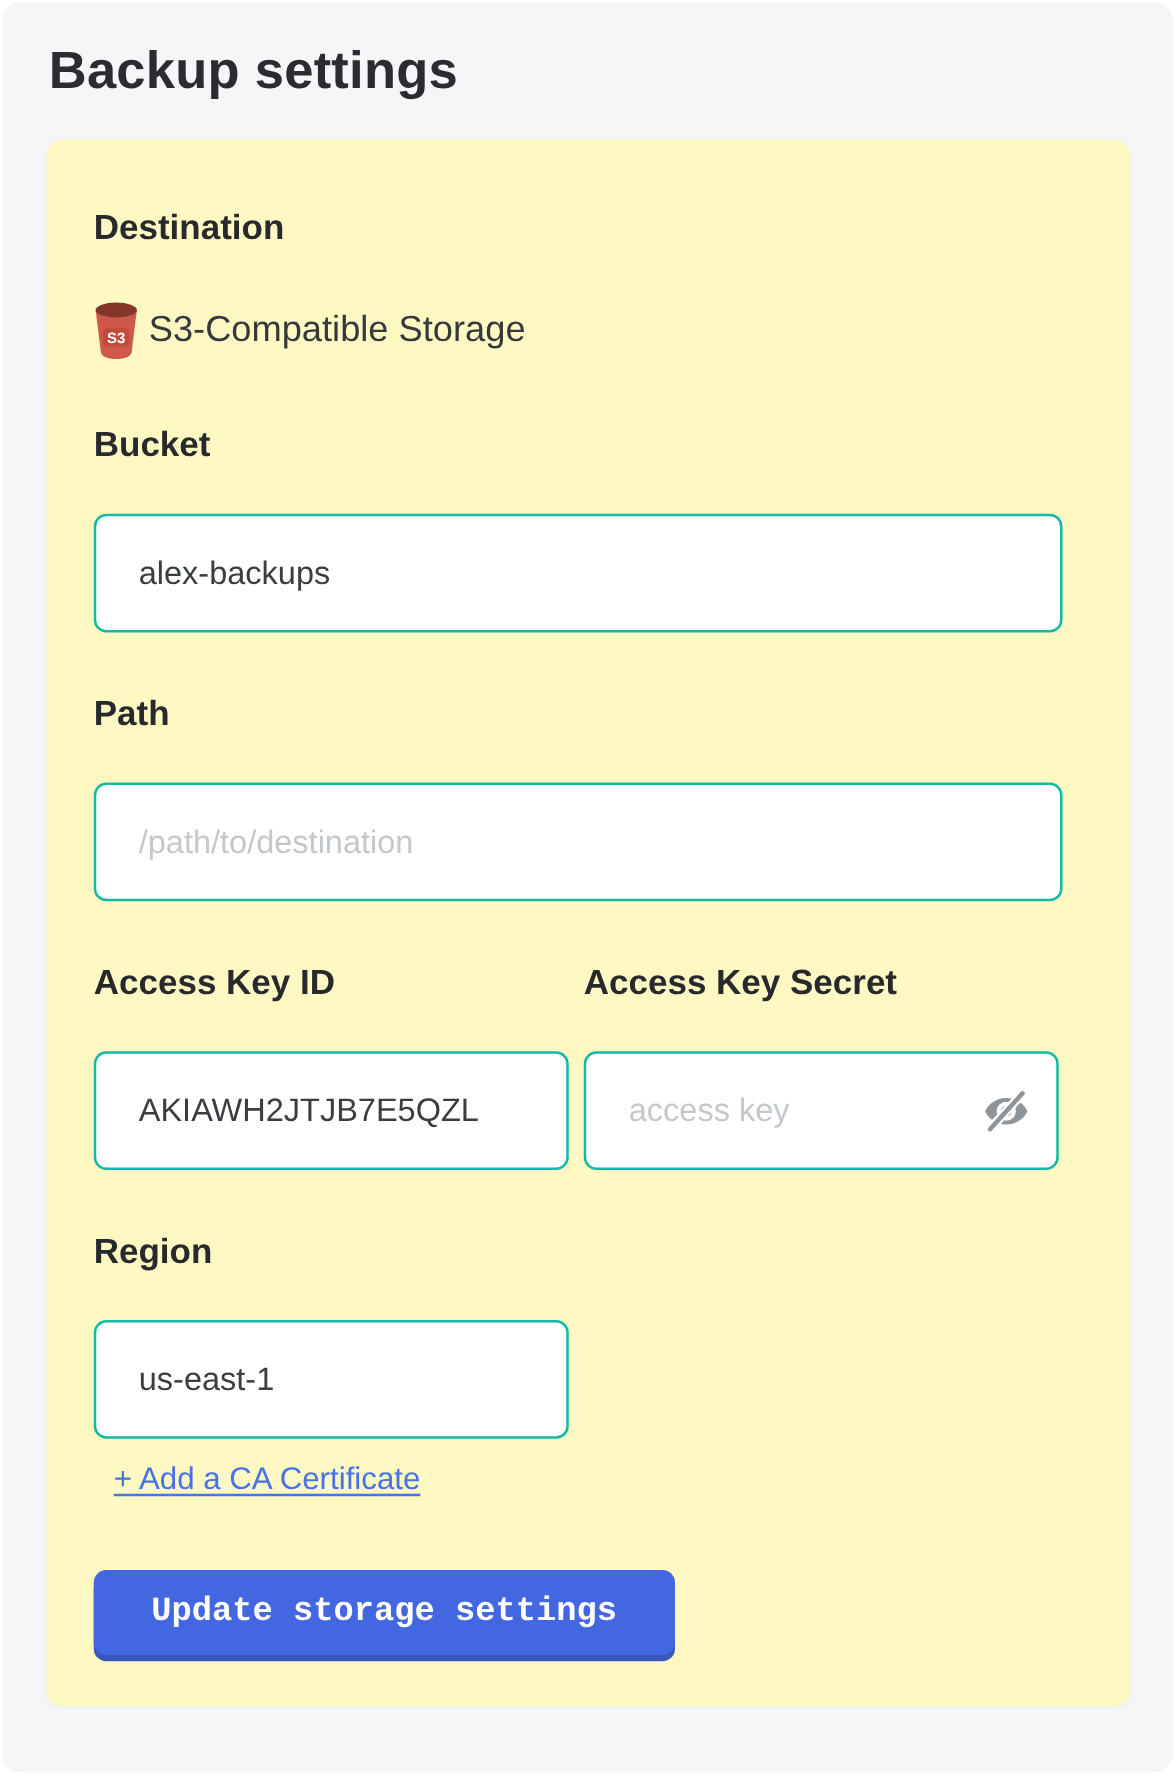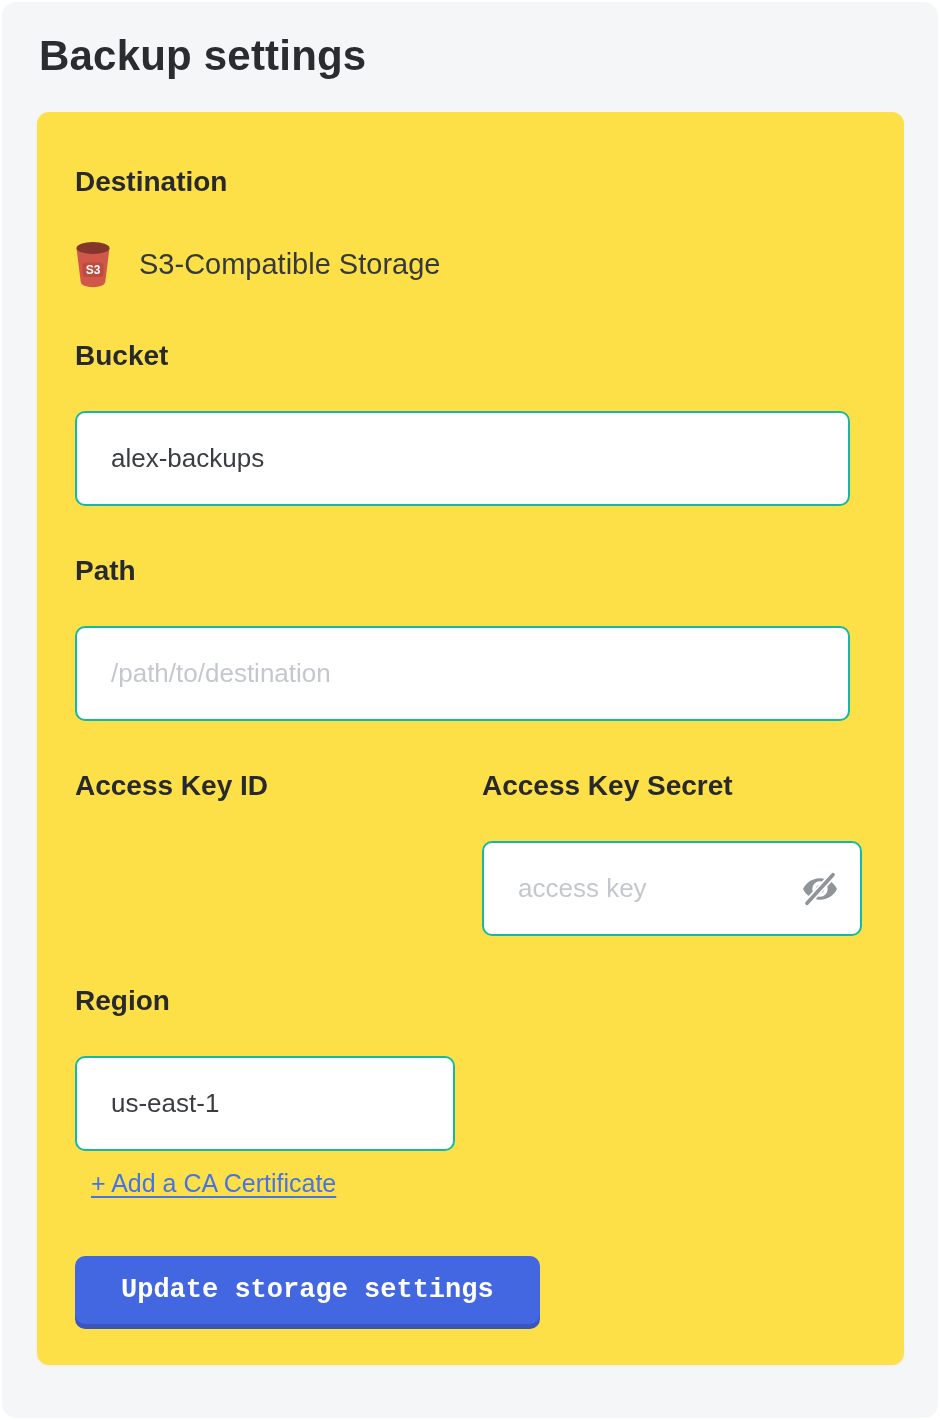--- a/index.html
+++ b/index.html
@@ -16,48 +16,48 @@
   }
   .page-title {
     position:absolute; left:37px; top:30px;
     margin:0;
     font-size:42px; font-weight:700; color:#2a2c2f;
     letter-spacing:0.2px;
   }
   .card {
     position:absolute; left:35px; top:110px;
     width:867px; box-sizing:border-box;
-    background:#fde047;
+    background:#fef9c3;
     border-radius:12px;
     padding:55px 42px 41px 38px;
     box-shadow:0 1px 3px rgba(16,24,40,0.04);
   }
   .field-label {
     font-size:28px; font-weight:700; color:#27292c;
     line-height:30px;
     margin:50px 0 40px 0;
   }
   .field-label.first { margin-top:0; }
   .dest-row {
-    display:flex; align-items:center; gap:28px;
+    display:flex; align-items:center; gap:8px;
     margin-top:36px; height:54px;
   }
   .s3-icon { width:36px; height:47px; flex:0 0 auto; }
   .dest-text { font-size:29px; color:#36393c; }
   .text-input {
     display:block; width:775px; height:95px; box-sizing:border-box;
     border:2px solid #14b8a6; border-radius:10px;
     padding:0 34px;
     font-size:26px; color:#3a3d41;
     font-family:"Liberation Sans", sans-serif;
     background:#ffffff; outline:none;
   }
   .text-input::placeholder { color:#c4c8cd; }
   .two-col {
-    display:grid; grid-template-columns:380px 380px; column-gap:27px;
+    display:grid; grid-template-columns:380px 380px; column-gap:12px;
   }
   .two-col .text-input { width:380px; }
   .secret-wrap { position:relative; width:380px; }
   .secret-wrap .text-input { padding-right:39px; }
   .eye-icon {
     position:absolute; right:22px; top:50%;
     transform:translateY(-50%);
     width:40px; height:40px;
   }
   .ca-link {
@@ -102,20 +102,21 @@
 
     <div class="field-label">Bucket</div>
     <input class="text-input" type="text" value="alex-backups" style="">
 
     <div class="field-label">Path</div>
     <input class="text-input" type="text" placeholder="/path/to/destination" style="">
 
     <div class="two-col">
       <div>
         <div class="field-label">Access Key ID</div>
+        <input class="text-input" type="text" value="AKIAWH2JTJB7E5QZL" style="">
       </div>
       <div>
         <div class="field-label">Access Key Secret</div>
         <div class="secret-wrap">
           <input class="text-input" type="text" placeholder="access key" style="">
           <svg class="eye-icon" viewBox="0 0 24 24" aria-hidden="true">
             <path d="M12 5.6 C7 5.6 3.3 8.7 1.8 12 C3.3 15.3 7 18.4 12 18.4 C17 18.4 20.7 15.3 22.2 12 C20.7 8.7 17 5.6 12 5.6 Z" fill="#8f9499"></path>
             <circle cx="12" cy="12" r="4.6" fill="#ffffff"></circle>
             <circle cx="12" cy="12" r="2.6" fill="#8f9499"></circle>
             <line x1="4.2" y1="20.6" x2="19.8" y2="3.4" stroke="#ffffff" stroke-width="4.4"></line>

